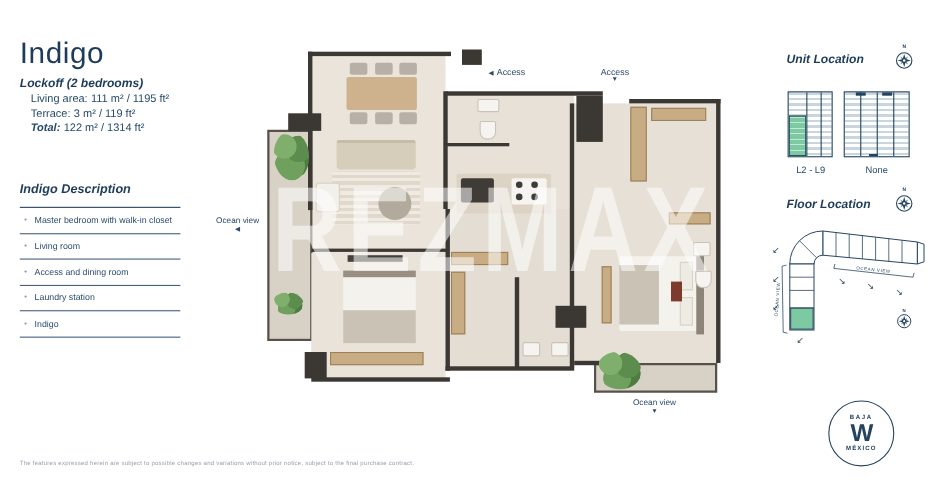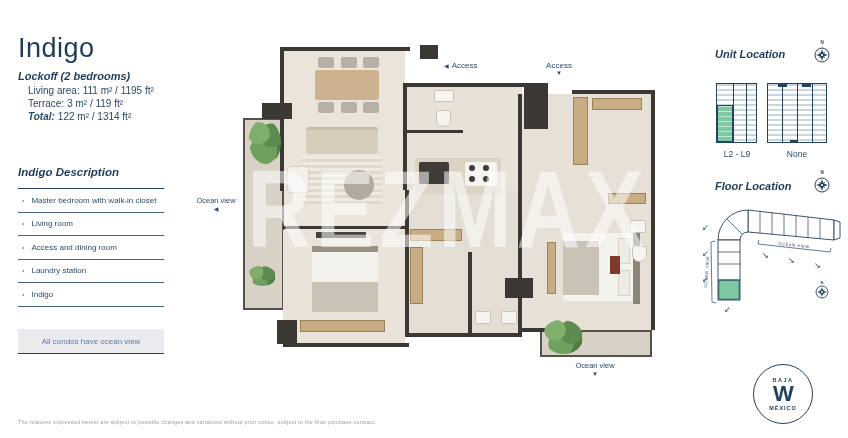--- a/index.html
+++ b/index.html
@@ -96,23 +96,20 @@
     <div class="sd-row">
         <span class="txt">Access and dining room</span>
       </div>
     <div class="sd-row">
         <span class="txt">Laundry station</span>
       </div>
     <div class="sd-row">
         <span class="txt">Indigo</span>
       </div>
   </div>
-  <div class="abs sd-note">
-    <span>All condos have ocean view</span>
-  </div>
 
   <div class="abs disclaimer">The features expressed herein are subject to possible changes and variations without prior notice, subject to the final purchase contract.</div>
 
   <div class="room" style="left:283px;top:50px;width:122px;height:180px;background:#eae4da;z-index:1;"></div>
   <div class="room" style="left:243px;top:118px;width:41px;height:192px;background:#d8d1c6;border:2px solid #56524b;z-index:1;"></div>
   <div class="room" style="left:405px;top:85px;width:117px;height:105px;background:#e7e1d7;z-index:1;"></div>
   <div class="room" style="left:405px;top:190px;width:117px;height:145px;background:#e3ddd3;z-index:1;"></div>
   <div class="room" style="left:522px;top:94px;width:130px;height:236px;background:#e6e0d6;z-index:1;"></div>
   <div class="room" style="left:283px;top:230px;width:122px;height:115px;background:#e9e3d9;z-index:1;"></div>
   <div class="room" style="left:540px;top:330px;width:112px;height:27px;background:#d8d1c6;border:2px solid #56524b;z-index:1;"></div>

